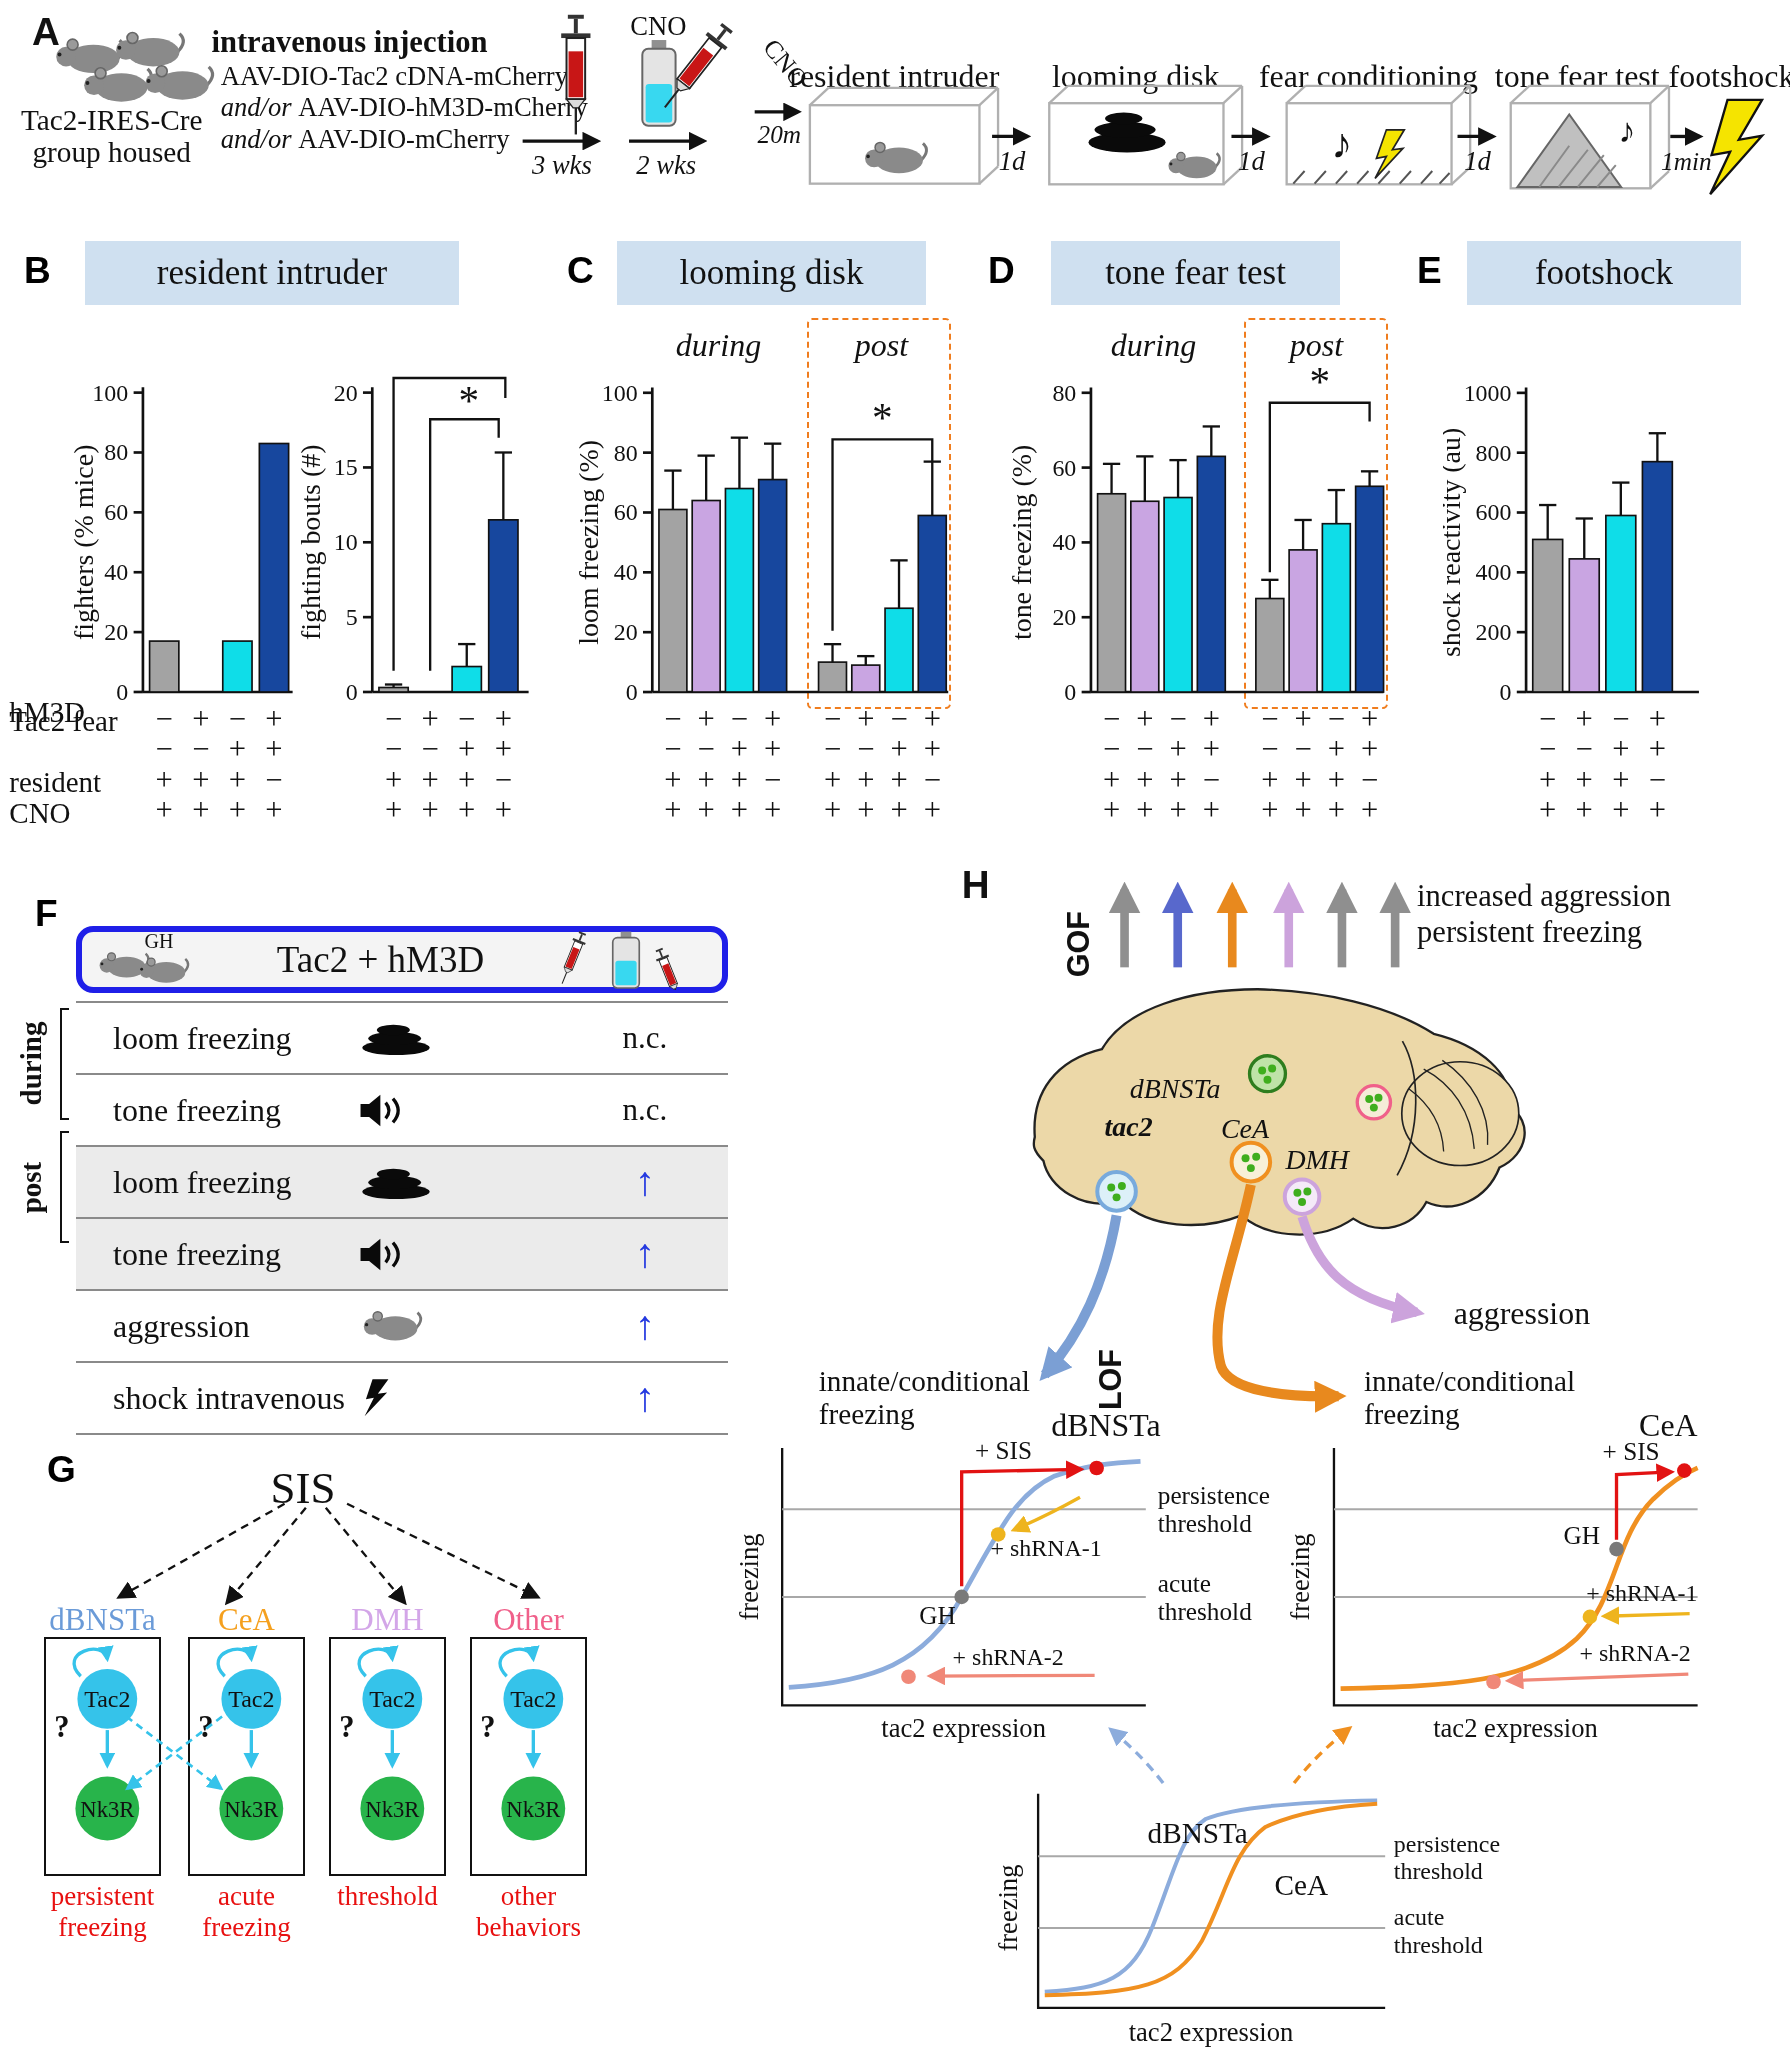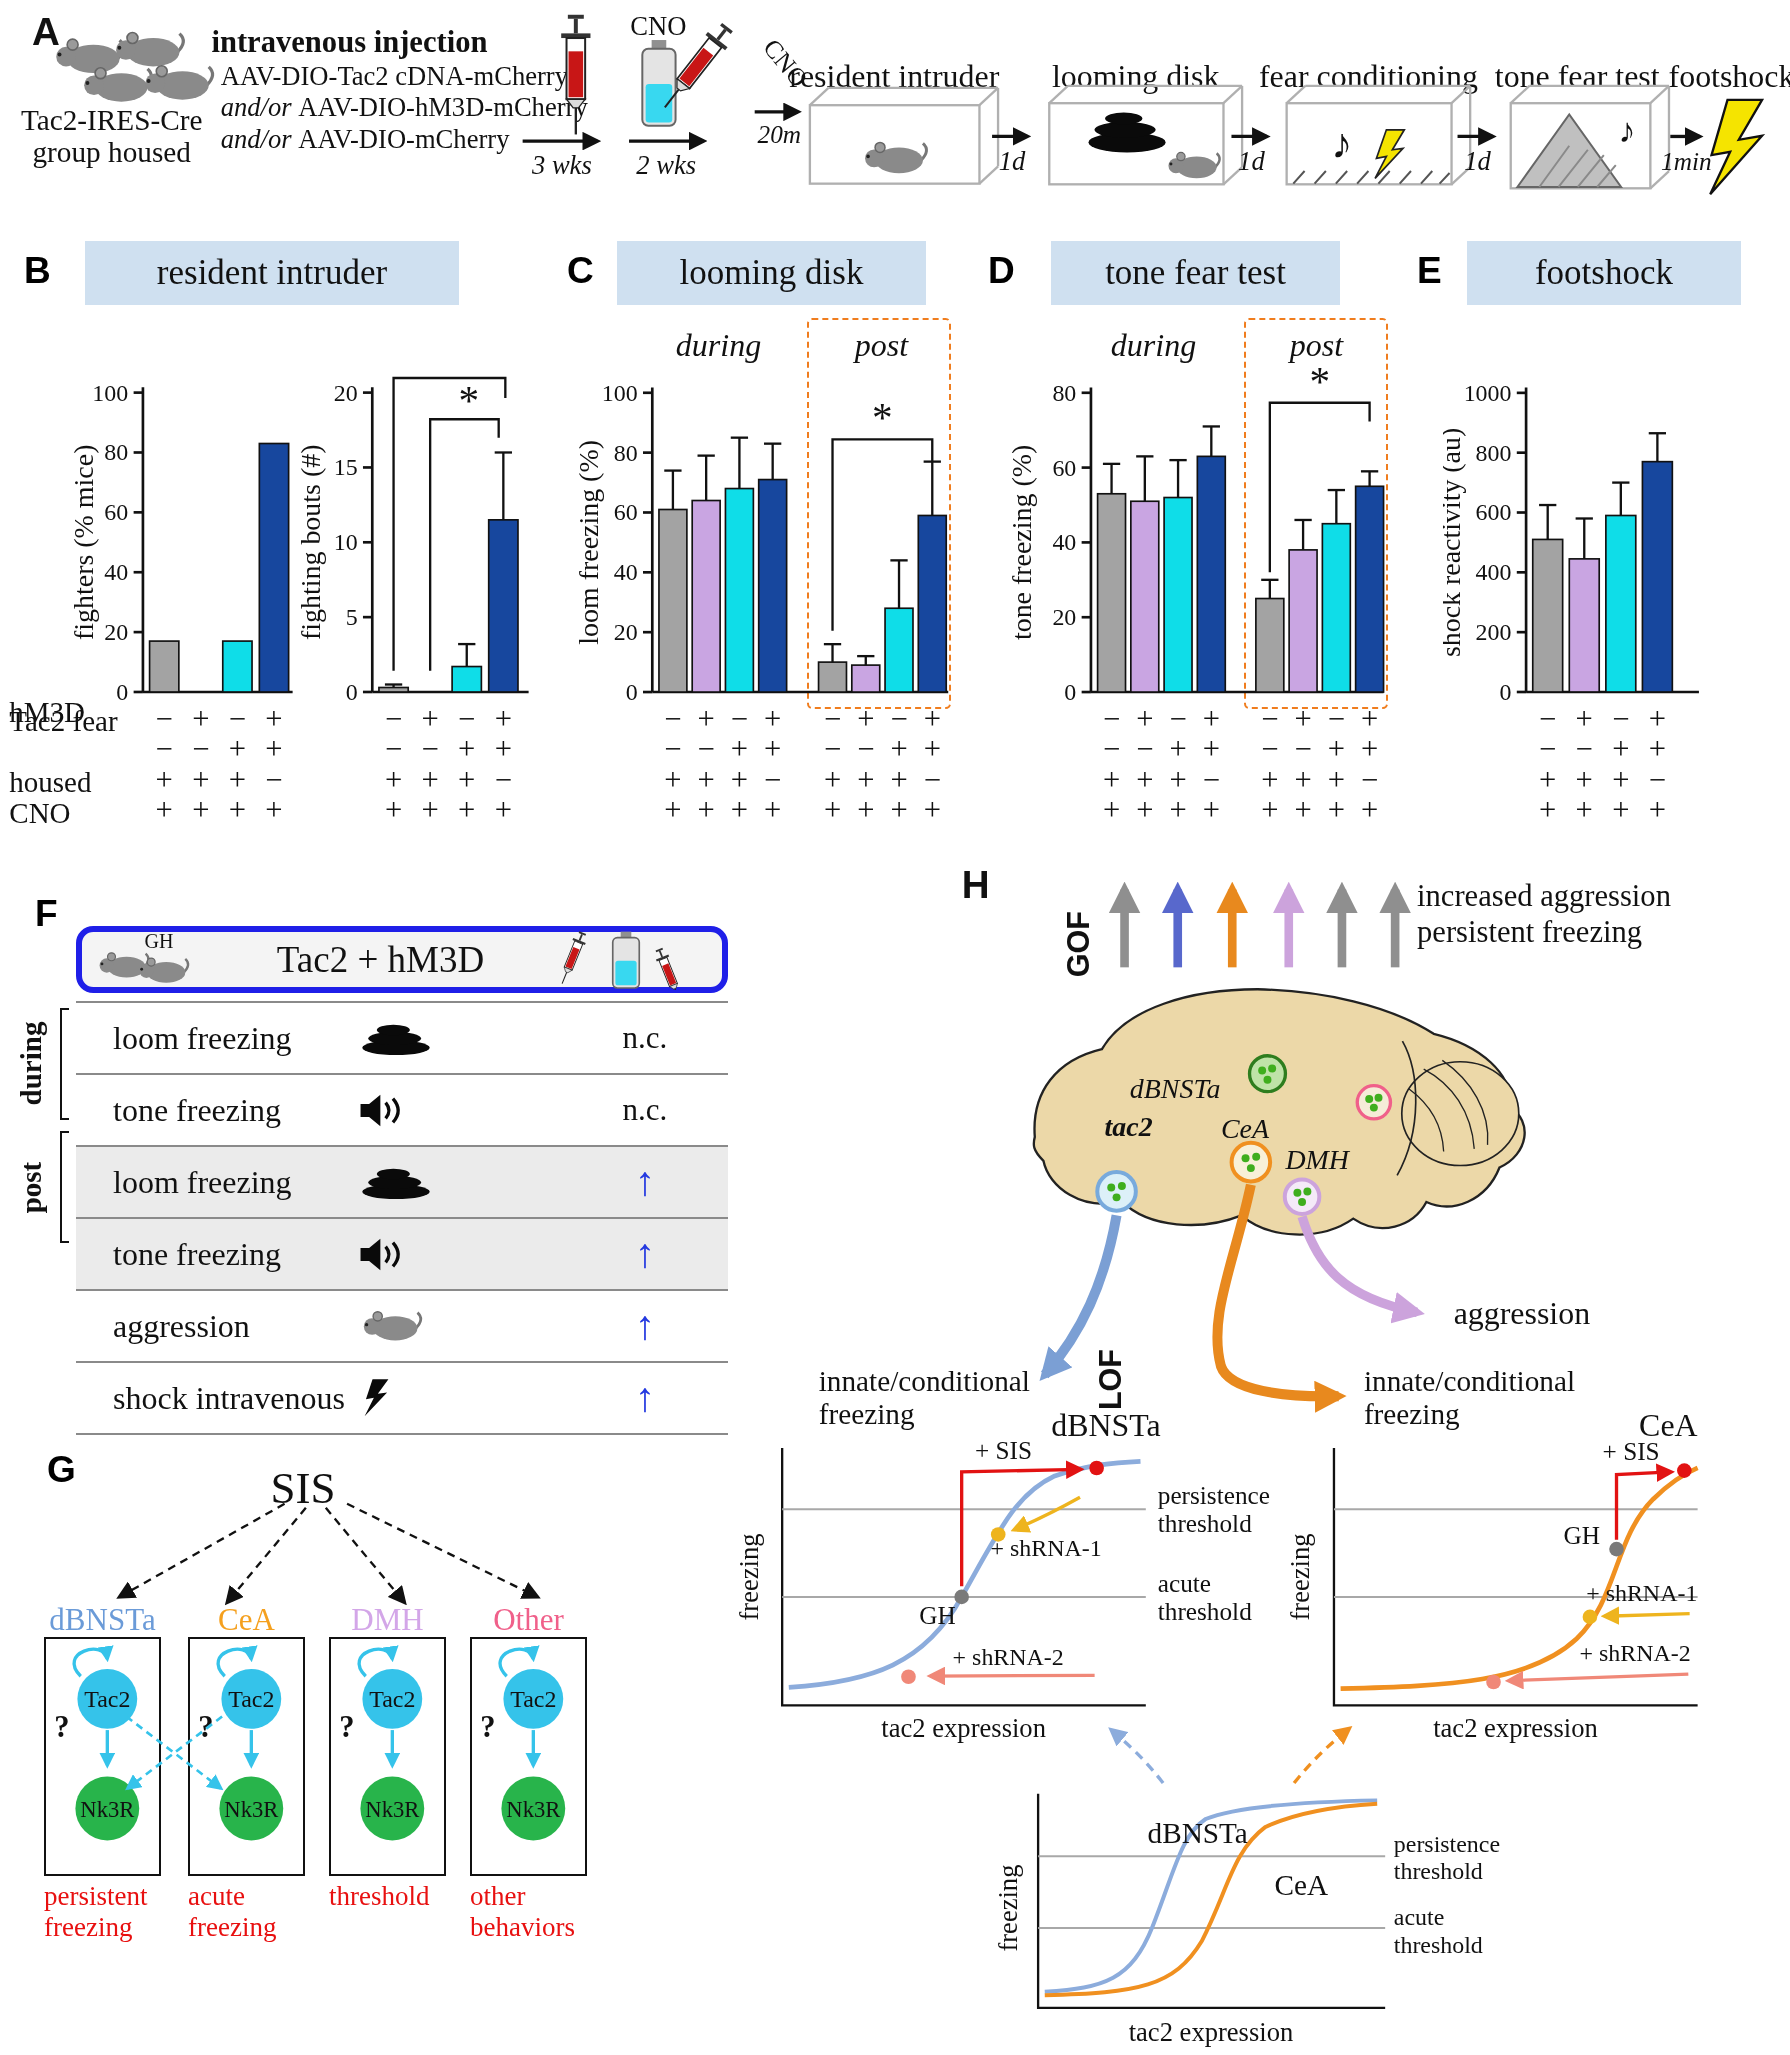--- a/index.html
+++ b/index.html
@@ -33,21 +33,21 @@
   .f-icon {width:113px;display:flex;justify-content:flex-start;align-items:center}
   .f-result {margin-left:auto;width:166px;text-align:center;font-size:31px}
   .f-up {color:#2439e0;font-size:41px;font-weight:bold;line-height:1}
   .f-side {position:absolute;font-weight:bold;font-size:29px;transform:rotate(-90deg);width:113px;text-align:center}
   .f-brk {position:absolute;width:9.3px;border-left:2.7px solid #111;border-top:2.7px solid #111;border-bottom:2.7px solid #111}
   
   .g-sis {position:absolute;left:243px;top:1462px;width:120px;text-align:center;font-size:45px}
   .g-cell {position:absolute;top:1602px;width:117px}
   .g-region {height:35px;text-align:center;font-size:31px}
   .g-box {height:239px;border:2.7px solid #111;background:#fff}
-  .g-cap {margin-top:5.3px;text-align:left;font-size:27px;color:#e81010;line-height:1.12}
+  .g-cap {margin-top:5.3px;text-align:center;font-size:27px;color:#e81010;line-height:1.12}
 </style>
 </head>
 <body>
 
 <div id="fig">
 
   <svg id="svg-a" class="abs" style="left:0;top:0" width="1790" height="233" viewBox="0 0 2692 350">
     <defs>
       <symbol id="sym-mouse" viewBox="0 0 70 40">
         <path d="M60,22 Q70,12 62,5" stroke="#777" stroke-width="3" fill="none"></path>
@@ -487,21 +487,21 @@
       <text x="267.5" y="732" text-anchor="middle" class="t46">+</text>
       <text x="322.5" y="732" text-anchor="middle" class="t46">−</text>
       <text x="157.5" y="778" text-anchor="middle" class="t46">+</text>
       <text x="212.5" y="778" text-anchor="middle" class="t46">+</text>
       <text x="267.5" y="778" text-anchor="middle" class="t46">+</text>
       <text x="322.5" y="778" text-anchor="middle" class="t46">+</text>
     </svg>
 
   <div class="rowlab" style="top:705px">Tac2 fear</div>
   <div class="rowlab" style="top:696px">hM3D</div>
-  <div class="rowlab" style="top:766px">housed</div>
+  <div class="rowlab" style="top:766px">resident</div>
   <div class="rowlab" style="top:797px">CNO</div>
 
   <div class="pletter" style="left:35px;top:893px">F</div>
   <div class="f-wrap">
     <div class="f-header">
       <div class="f-gh">
         <div class="f-gh-label">GH</div>
         <svg width="106" height="41" viewBox="0 0 160 62">
           <use href="#sym-mouse" x="2" y="4" width="84" height="48"></use>
           <use href="#sym-mouse" x="62" y="12" width="84" height="48"></use>

